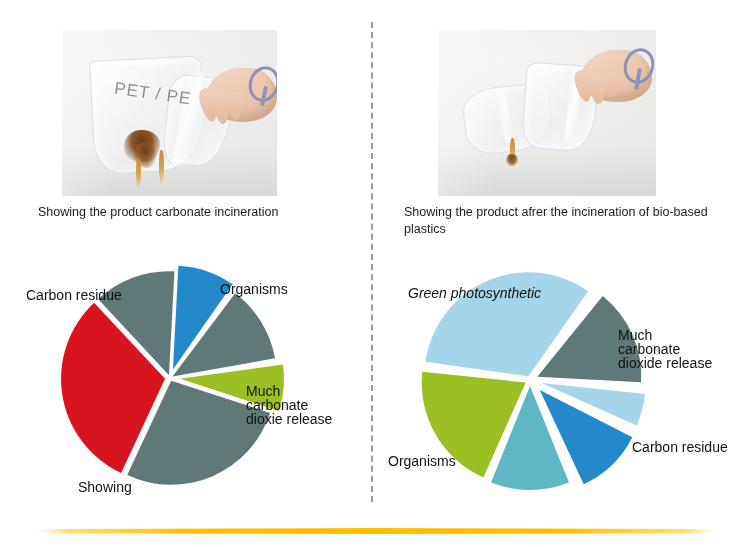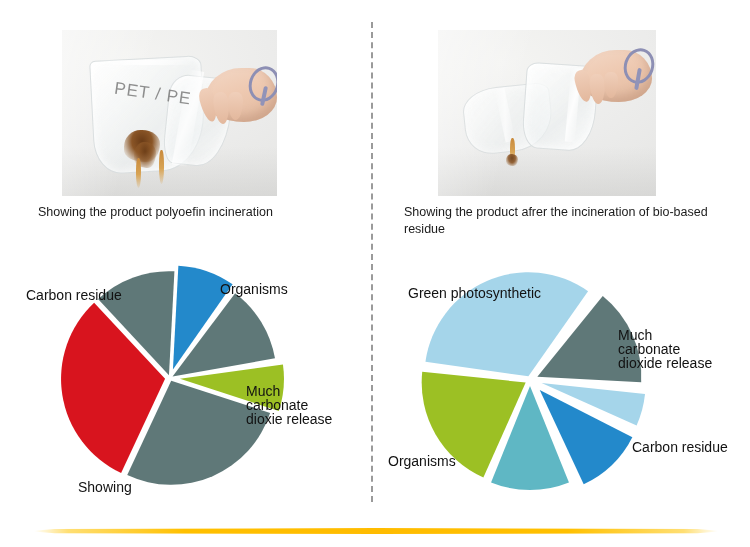--- a/index.html
+++ b/index.html
@@ -198,22 +198,22 @@
   <div class="burn" style="left:68px; top:124px; width:12px; height:12px; opacity:0.9;"></div>
 
   <div class="hand" style="left:142px; top:20px; width:72px; height:52px;"></div>
   <div class="finger" style="left:138px; top:40px; width:15px; height:32px; transform: rotate(-12deg);"></div>
   <div class="finger" style="left:152px; top:44px; width:15px; height:30px; transform: rotate(-4deg);"></div>
   <div class="finger" style="left:166px; top:42px; width:14px; height:26px;"></div>
   <div class="bracelet" style="left:186px; top:18px; width:24px; height:30px; border-width:3px; transform: rotate(18deg);"></div>
   <div class="bracelet-tail" style="left:198px; top:38px; width:4px; height:22px; transform: rotate(10deg);"></div>
 </div>
 
-<div class="caption" id="caption-left">Showing the product polyoefin incineration</div>
-<div class="caption" id="caption-right">Showing the product afrer the incineration of bio-based residue</div>
+<div class="caption" id="caption-left">Showing the product carbonate incineration</div>
+<div class="caption" id="caption-right">Showing the product afrer the incineration of bio-based plastics</div>
 
 <div class="chartwrap" id="chart-left">
   <svg width="330" height="250" viewBox="0 0 330 250">
     <g>
         <path d="M 131.20 122.75 L 230.11 154.89 A 104 104 0 0 1 87.24 217.01 Z" fill="#5f7878"></path>
         <path d="M 125.06 120.78 L 81.11 215.04 A 104 104 0 0 1 54.13 44.72 Z" fill="#d8141e"></path>
         <path d="M 128.97 117.18 L 58.05 41.12 A 104 104 0 0 1 134.42 13.32 Z" fill="#5f7878"></path>
         <path d="M 132.93 111.49 L 138.37 7.63 A 104 104 0 0 1 192.58 26.30 Z" fill="#2389cb"></path>
         <path d="M 132.56 118.43 L 195.15 35.37 A 104 104 0 0 1 234.98 100.37 Z" fill="#5f7878"></path>
         <path d="M 139.96 120.87 L 242.95 106.40 A 104 104 0 0 1 238.87 153.01 Z" fill="#9cc024"></path>
@@ -230,20 +230,20 @@
   <svg width="355" height="248" viewBox="0 0 355 248">
     <g>
         <path d="M 138.41 114.33 L 35.42 99.86 A 104 104 0 0 1 198.06 29.14 Z" fill="#a5d5ea"></path>
         <path d="M 147.31 114.75 L 212.76 33.92 A 104 104 0 0 1 251.17 120.19 Z" fill="#5f7878"></path>
         <path d="M 151.59 121.11 L 255.02 131.98 A 104 104 0 0 1 246.60 163.41 Z" fill="#a5d5ea"></path>
         <path d="M 149.73 128.07 L 242.39 175.29 A 104 104 0 0 1 193.68 222.33 Z" fill="#2389cb"></path>
         <path d="M 140.00 124.00 L 178.96 220.43 A 104 104 0 0 1 101.04 220.43 Z" fill="#5fb7c4"></path>
         <path d="M 135.67 120.50 L 93.37 215.51 A 104 104 0 0 1 32.24 109.63 Z" fill="#9cc024"></path>
       </g>
   </svg>
-  <div class="slice-label" style="left:18px; top:24px;">Green photosynthetic</div>
+  <div class="slice-label" style="left:18px; top:24px;font-style:italic;">Green photosynthetic</div>
   <div class="slice-label" style="left:228px; top:66px; width:100px;">Much carbonate
 dioxide release</div>
   <div class="slice-label" style="left:242px; top:178px;">Carbon residue</div>
   <div class="slice-label" style="left:-2px; top:192px;">Organisms</div>
 </div>
 
 <div id="bottom-rule"></div>
 
 </body></html>

